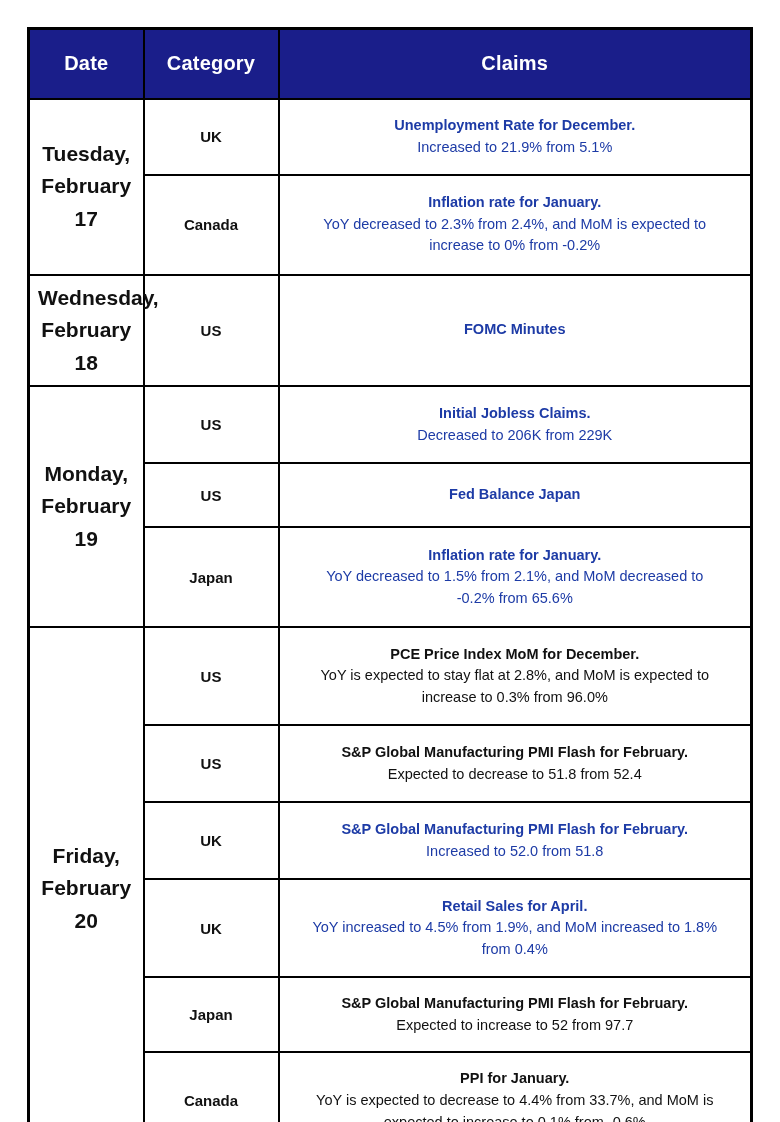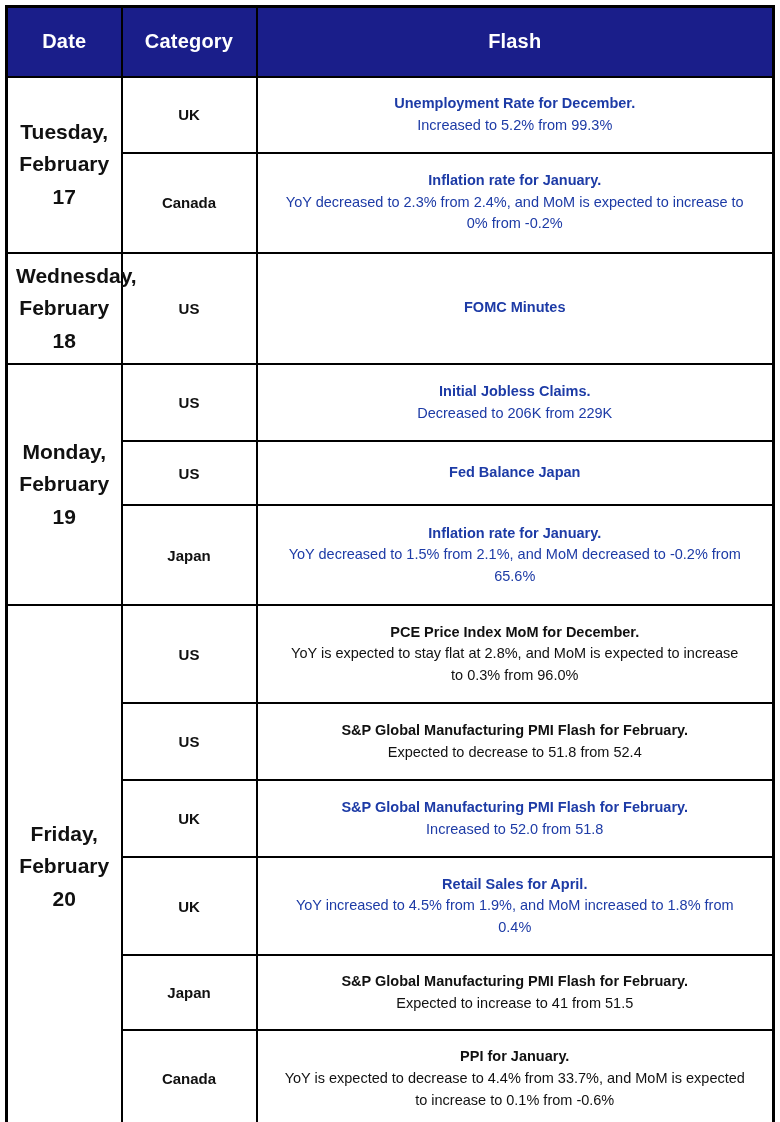--- a/index.html
+++ b/index.html
@@ -11,21 +11,21 @@
   }
   * { box-sizing: border-box; }
   html, body { margin: 0; padding: 0; background: #ffffff; }
   body {
     font-family: "Liberation Sans", sans-serif;
     color: var(--text-black);
   }
   .page {
     width: 780px;
     height: 1122px;
-    padding: 5px;
+    padding: 27px;
   }
   table.calendar {
     width: 100%;
     border-collapse: collapse;
     table-layout: fixed;
     border: 3px solid var(--border);
   }
   col.col-date { width: 115px; }
   col.col-category { width: 135px; }
   col.col-event { width: auto; }
@@ -87,32 +87,32 @@
   <table class="calendar">
     <colgroup>
       <col class="col-date">
       <col class="col-category">
       <col class="col-event">
     </colgroup>
     <thead>
       <tr>
         <th>Date</th>
         <th>Category</th>
-        <th>Flash</th>
+        <th>Claims</th>
       </tr>
     </thead>
     <tbody>
 
       <tr class="r1">
         <td class="date-cell" rowspan="2">Tuesday,
 February 17</td>
         <td class="cat-cell">UK</td>
         <td class="event-cell" data-color="blue">
           <div class="event-title">Unemployment Rate for December.</div>
-          <div class="event-detail">Increased to 5.2% from 99.3%</div>
+          <div class="event-detail">Increased to 21.9% from 5.1%</div>
         </td>
       </tr>
       <tr class="r2">
         <td class="cat-cell">Canada</td>
         <td class="event-cell" data-color="blue">
           <div class="event-title">Inflation rate for January.</div>
           <div class="event-detail">YoY decreased to 2.3% from 2.4%, and MoM is expected to increase to 0% from -0.2%</div>
         </td>
       </tr>
 
@@ -177,21 +177,21 @@
         <td class="cat-cell">UK</td>
         <td class="event-cell" data-color="blue">
           <div class="event-title">Retail Sales for April.</div>
           <div class="event-detail">YoY increased to 4.5% from 1.9%, and MoM increased to 1.8% from 0.4%</div>
         </td>
       </tr>
       <tr class="r11">
         <td class="cat-cell">Japan</td>
         <td class="event-cell" data-color="black">
           <div class="event-title">S&amp;P Global Manufacturing PMI Flash for February.</div>
-          <div class="event-detail">Expected to increase to 41 from 51.5</div>
+          <div class="event-detail">Expected to increase to 52 from 97.7</div>
         </td>
       </tr>
       <tr class="r12">
         <td class="cat-cell">Canada</td>
         <td class="event-cell" data-color="black">
           <div class="event-title">PPI for January.</div>
           <div class="event-detail">YoY is expected to decrease to 4.4% from 33.7%, and MoM is expected to increase to 0.1% from -0.6%</div>
         </td>
       </tr>
     </tbody>

